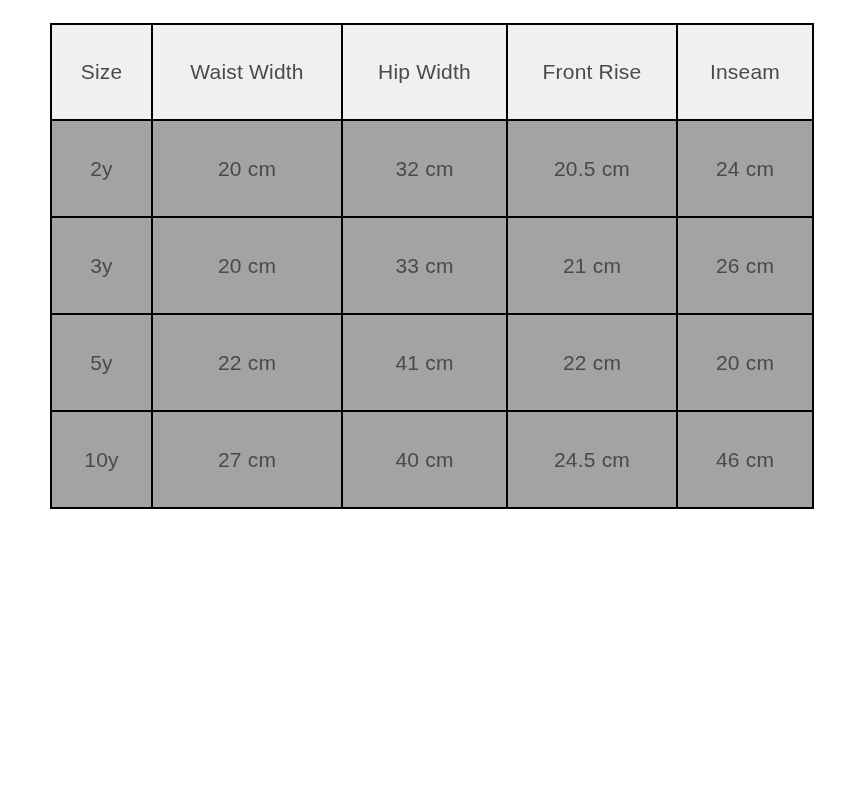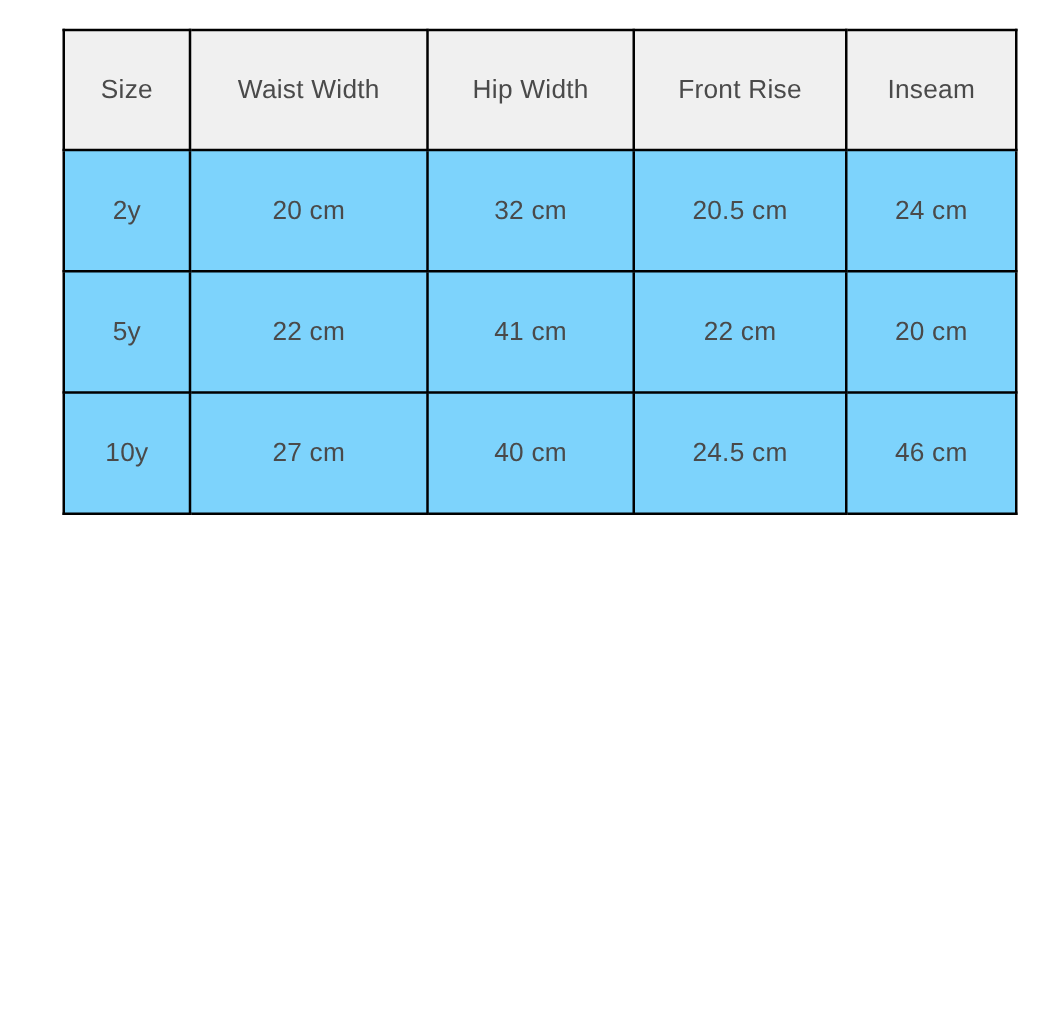--- a/index.html
+++ b/index.html
@@ -41,21 +41,21 @@
     font-weight: normal;
     font-size: 21px;
     letter-spacing: 0.2px;
     padding: 0;
   }
   table.size-chart thead th {
     background: #f0f0f0;
     height: 94px;
   }
   table.size-chart tbody td {
-    background: #7dd3fc;
+    background: #a3a3a3;
     height: 95px;
   }
 </style>
 </head>
 <body>
 
 <div id="size-chart-wrap">
   <table class="size-chart">
     <colgroup>
       <col class="c-size">
@@ -75,20 +75,27 @@
     </thead>
     <tbody>
       <tr>
         <td>2y</td>
         <td>20 cm</td>
         <td>32 cm</td>
         <td>20.5 cm</td>
         <td>24 cm</td>
       </tr>
       <tr>
+        <td>3y</td>
+        <td>20 cm</td>
+        <td>33 cm</td>
+        <td>21 cm</td>
+        <td>26 cm</td>
+      </tr>
+      <tr>
         <td>5y</td>
         <td>22 cm</td>
         <td>41 cm</td>
         <td>22 cm</td>
         <td>20 cm</td>
       </tr>
       <tr>
         <td>10y</td>
         <td>27 cm</td>
         <td>40 cm</td>

